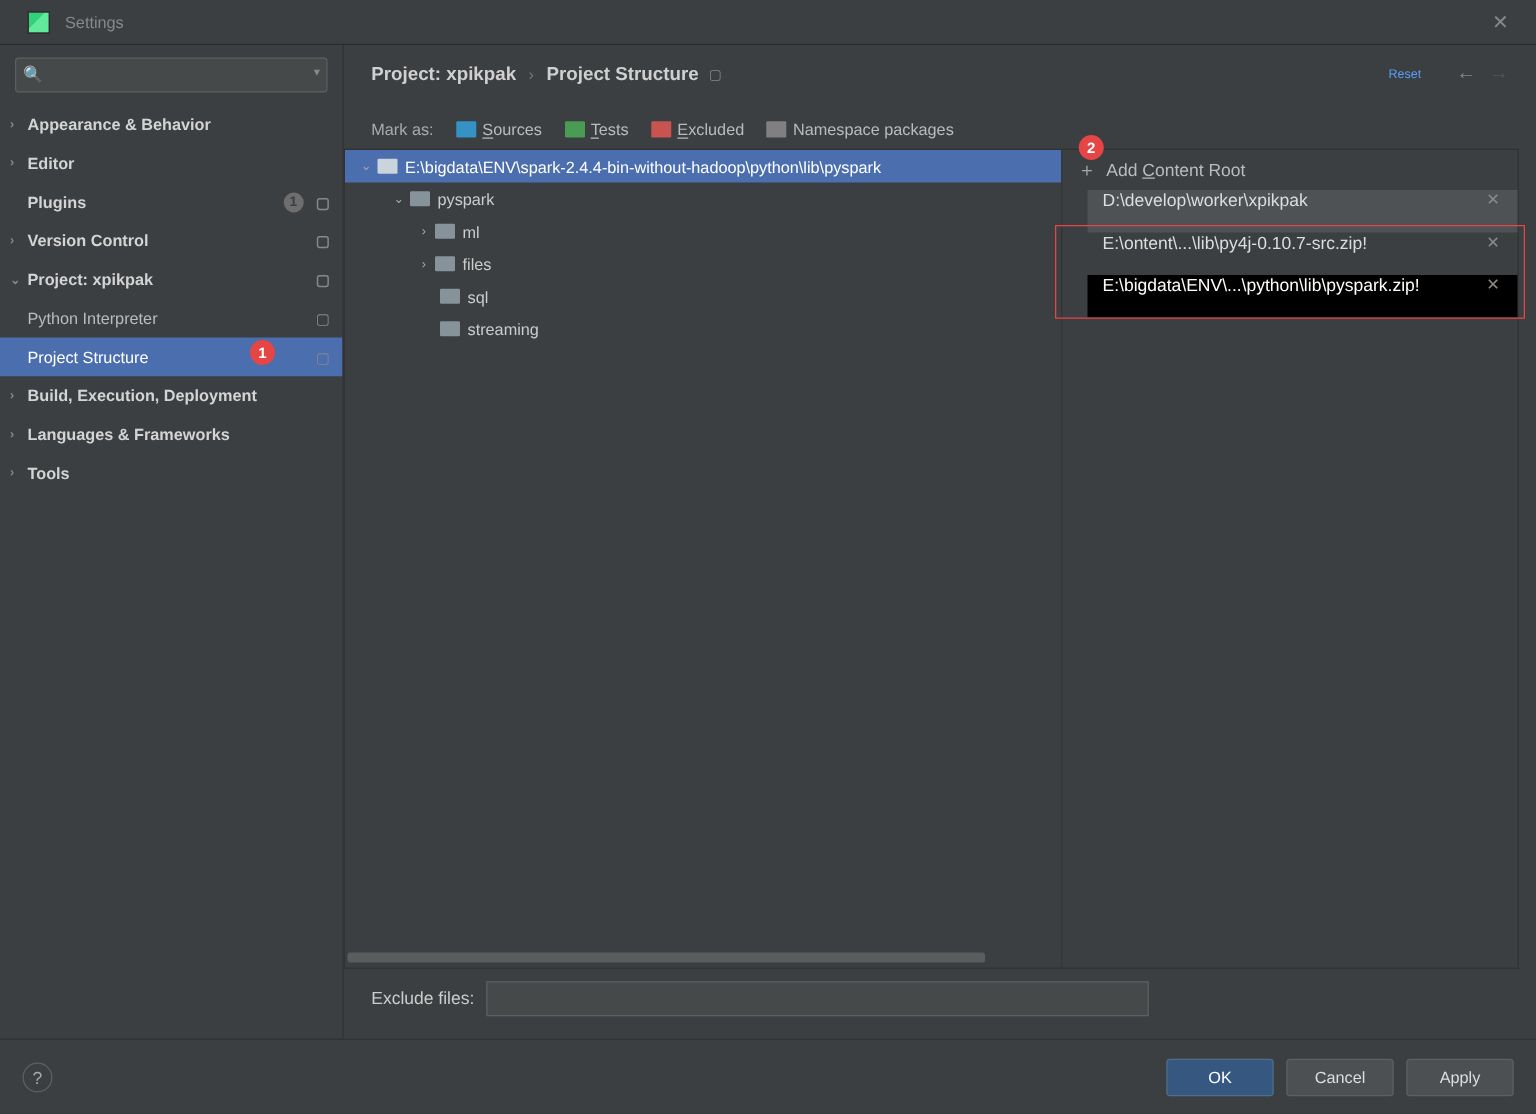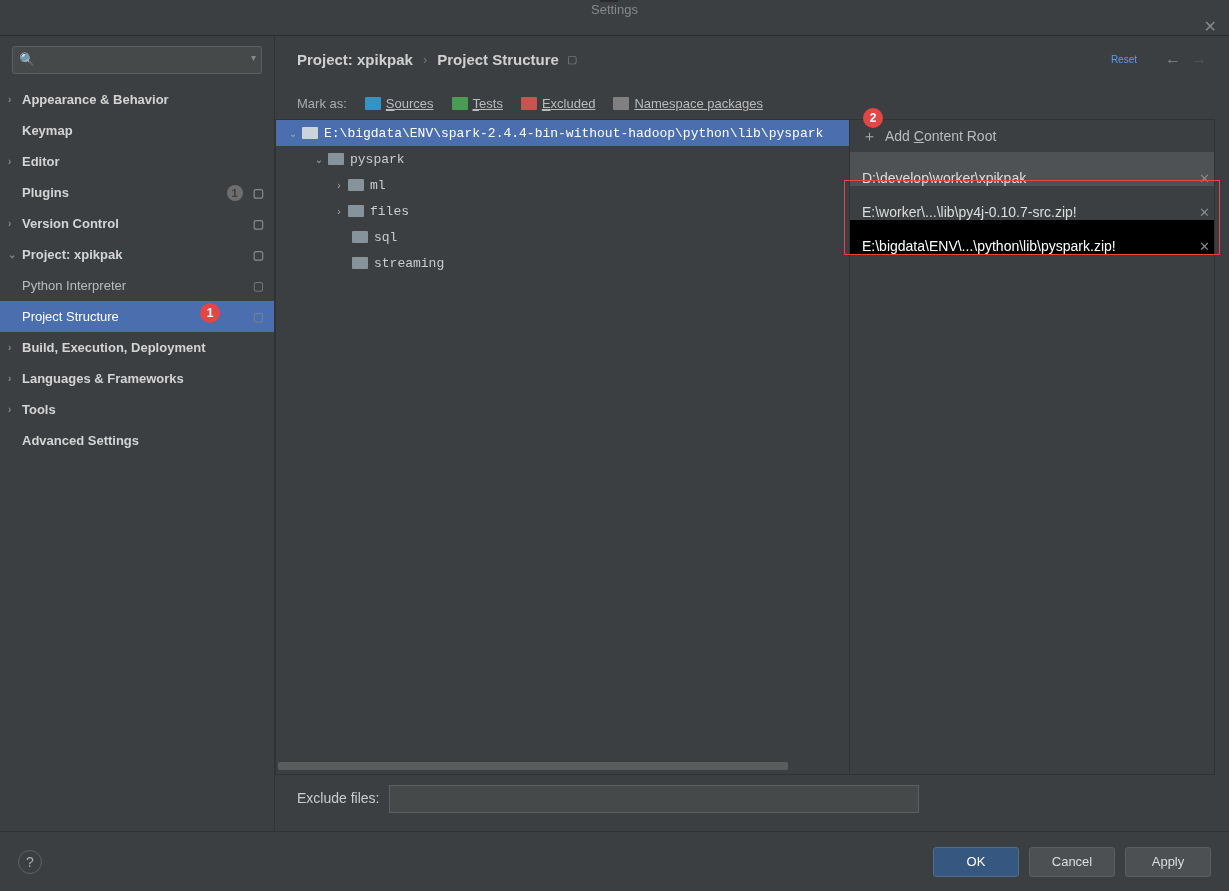--- a/index.html
+++ b/index.html
@@ -1,19 +1,19 @@
 <!DOCTYPE html>
 <html><head>
 <meta charset="utf-8">
 <style>
 * { margin: 0; padding: 0; box-sizing: border-box; font-family: "Segoe UI", Arial, sans-serif; }
 body { background: #3c3f41; color: #bbbbbb; width: 1229px; height: 891px; overflow: hidden; display: flex; flex-direction: column; }
 
 
-.titlebar { height: 36px; background: #3c3f41; display: flex; align-items: center; padding: 0 12px; border-bottom: 1px solid #2b2b2b; flex-direction: column; }
+.titlebar { height: 36px; background: #3c3f41; display: flex; align-items: center; padding: 0 22px; border-bottom: 1px solid #2b2b2b; }
 .titlebar .app-icon { width: 18px; height: 18px; background: linear-gradient(135deg,#33d17a 40%,#62ea9c 40%); border: 1px solid #2b2b2b; margin-right: 12px; }
 .titlebar .title { font-size: 13px; color: #888; }
 .titlebar .close { margin-left: auto; color: #888; font-size: 16px; cursor: pointer; }
 
 
 .main { flex: 1; display: flex; min-height: 0; }
 
 
 .sidebar { width: 275px; background: #3c3f41; border-right: 1px solid #323232; display: flex; flex-direction: column; }
 .search-wrap { padding: 10px 12px; }
@@ -46,47 +46,47 @@
 .breadcrumb-row .nav-arrow.disabled { color: #555; }
 
 .mark-row { display: flex; align-items: center; padding: 22px 22px 8px 22px; font-size: 13px; }
 .mark-row .label { color: #aaa; margin-right: 18px; }
 .mark-item { display: flex; align-items: center; margin-right: 18px; cursor: pointer; }
 .mark-item .folder { width: 16px; height: 13px; margin-right: 5px; border-radius: 1px; }
 .folder.sources { background: #3592c4; }
 .folder.tests { background: #499c54; }
 .folder.excluded { background: #c75450; }
 .folder.ns { background: #808080; }
-.mark-item span { color: #bbb; text-decoration: underline; }
+.mark-item span { color: #bbb; }
 .mark-item span u { text-decoration: underline; text-underline-offset: 2px; }
 
 .struct-area { flex: 1; display: flex; margin: 0 14px 0 0; min-height: 0; }
 
 
 .tree-pane { flex: 1; background: #3c3f41; border: 1px solid #323232; min-width: 0; position: relative; display: flex; flex-direction: column; }
 .tree-pane-inner { flex: 1; overflow: hidden; }
 .tp-row { display: flex; align-items: center; height: 26px; font-size: 13px; white-space: nowrap; }
 .tp-row.selected { background: #4b6eaf; color: #fff; }
 .tp-row .tp-chev { width: 14px; color: #aaa; font-size: 10px; text-align: center; }
 .tp-row .tp-folder { width: 16px; height: 12px; background: #87939a; border-radius: 1px; margin: 0 6px 0 2px; flex-shrink: 0; }
 .tp-row.selected .tp-folder { background: #c9d4dc; }
-.tp-row .tp-label { color: #ccc; font-family: Liberation Mono, monospace; }
+.tp-row .tp-label { color: #ccc; }
 .tp-row.selected .tp-label { color: #fff; }
 .indent-0 { padding-left: 10px; }
 .indent-1 { padding-left: 36px; }
 .indent-2 { padding-left: 56px; }
 .indent-3 { padding-left: 74px; }
 .hscroll { height: 10px; background: #3c3f41; margin: 0 0 2px 2px; }
 .hscroll-thumb { height: 8px; width: 510px; background: #5a5d5e; border-radius: 2px; }
 
 
 .roots-pane { width: 365px; background: #3c3f41; border: 1px solid #323232; border-left: none; display: flex; flex-direction: column; position: relative; }
 .add-root { display: flex; align-items: center; height: 32px; padding: 0 12px; font-size: 14px; color: #bbb; cursor: pointer; }
 .add-root .plus { font-size: 15px; margin-right: 8px; color: #aaa; }
-.root-entry { display: flex; align-items: flex-end; height: 34px; padding: 0 0 0 12px; font-size: 14px; color: #ddd; cursor: pointer; position: relative; }
+.root-entry { display: flex; align-items: flex-start; height: 34px; padding: 0 10px 0 12px; font-size: 14px; color: #ddd; cursor: pointer; position: relative; margin-left: 20px; }
 .root-entry.dim { background: #4e5254; }
 .root-entry.sel { background: #000000; color: #fff; font-weight: 500; }
 .root-entry .rx { margin-left: auto; color: #888; font-size: 13px; padding: 0 4px; }
 .red-box { border: 1px solid #e64545; position: absolute; }
 .badge-2 { position: absolute; top: -12px; left: 13px; }
 .roots-highlight { top: 60px; left: -6px; right: -6px; height: 75px; }
 
 
 .exclude-row { display: flex; align-items: flex-start; padding: 10px 12px 0 22px; }
 .exclude-row .lbl { font-size: 14px; color: #ccc; margin-right: 10px; padding-top: 5px; }
@@ -119,23 +119,20 @@
         <input class="search-input" style="">
         <span class="search-chevron">▾</span>
       </div>
     </div>
     <div class="tree">
       <div class="tree-item bold">
           <span class="chev">›</span>
           <span>Appearance &amp; Behavior</span>
         </div>
       <div class="tree-item bold">
-          <span>Keymap</span>
-        </div>
-      <div class="tree-item bold">
           <span class="chev">›</span>
           <span>Editor</span>
         </div>
       <div class="tree-item bold">
           <span>Plugins</span>
           <span class="badge-count">1</span>
           <span class="settings-icon rm">▢</span>
         </div>
       <div class="tree-item bold">
           <span class="chev">›</span>
@@ -160,23 +157,20 @@
           <span class="chev">›</span>
           <span>Build, Execution, Deployment</span>
         </div>
       <div class="tree-item bold">
           <span class="chev">›</span>
           <span>Languages &amp; Frameworks</span>
         </div>
       <div class="tree-item bold">
           <span class="chev">›</span>
           <span>Tools</span>
-        </div>
-      <div class="tree-item bold">
-          <span>Advanced Settings</span>
         </div>
     </div>
   </div>
 
   <div class="content">
     <div class="breadcrumb-row">
       <span class="crumb">Project: xpikpak</span>
       <span class="sep">›</span>
       <span class="crumb">Project Structure</span>
       <span class="cfg-icon">▢</span>
@@ -247,21 +241,21 @@
         <div class="add-root">
           <span class="plus">＋</span>
           <span>Add <u>C</u>ontent Root</span>
           <span class="red-badge badge-2">2</span>
         </div>
         <div class="root-entry dim">
             <span>D:\develop\worker\xpikpak</span>
             <span class="rx">✕</span>
           </div>
         <div class="root-entry">
-            <span>E:\worker\...\lib\py4j-0.10.7-src.zip!</span>
+            <span>E:\ontent\...\lib\py4j-0.10.7-src.zip!</span>
             <span class="rx">✕</span>
           </div>
         <div class="root-entry sel">
             <span>E:\bigdata\ENV\...\python\lib\pyspark.zip!</span>
             <span class="rx">✕</span>
           </div>
         <div class="red-box roots-highlight"></div>
       </div>
     </div>
 

